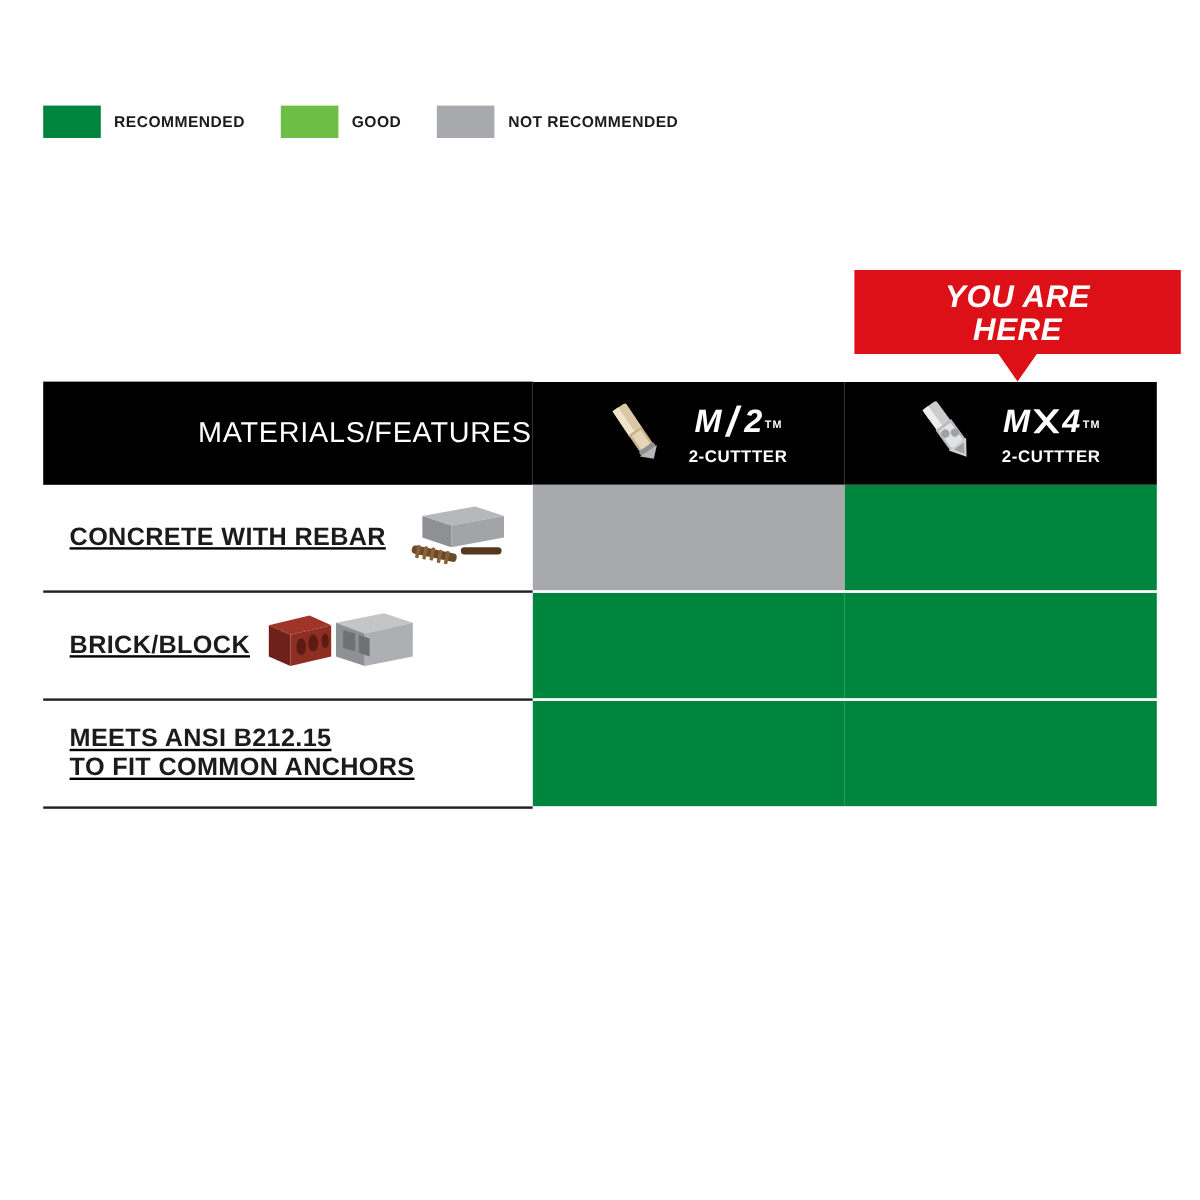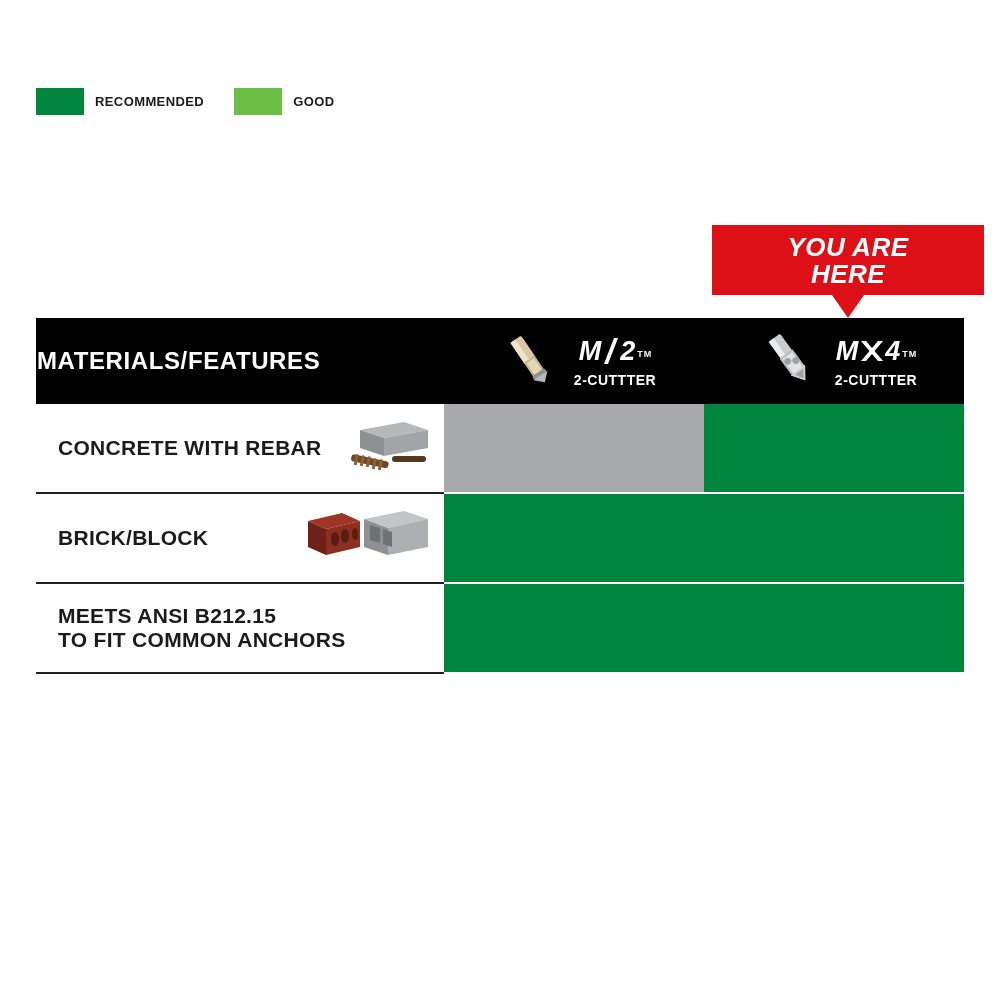--- a/index.html
+++ b/index.html
@@ -89,23 +89,23 @@
   .table col.c2 { width: 260px; }
   .table col.c3 { width: 260px; }
 
   .hdr {
     background: #000000;
     height: 86px;
   }
   .hdr-materials {
     color: #ffffff;
     font-size: 24px;
-    font-weight: bold;
+    font-weight: normal;
     letter-spacing: 0.6px;
-    text-align: left;
+    text-align: right;
     vertical-align: middle;
     margin-top: 16px;
   }
   .hdr-prod {
     vertical-align: middle;
     padding: 0;
     position: relative;
   }
   .prod-wrap {
     display: flex;
@@ -149,22 +149,22 @@
 
   .row { height: 88px; }
   .cell-mat {
     border-bottom: 2px solid #231f20;
     vertical-align: middle;
     padding: 0 12px 0 22px;
   }
   .mat-inner {
     display: flex;
     align-items: center;
-    justify-content: space-between;
     height: 68px;
+    text-decoration: underline;
   }
   .mat-label {
     font-size: 21px;
     font-weight: bold;
     color: #1b1b1b;
     letter-spacing: 0.3px;
     line-height: 1.12;
     text-transform: uppercase;
   }
   .cell-rate {
@@ -181,20 +181,24 @@
 <body>
 
 <div class="legend">
   <div class="legend-item">
     <span class="legend-swatch" style="background:#00853f"></span>
     <span class="legend-label">RECOMMENDED</span>
   </div>
   <div class="legend-item">
     <span class="legend-swatch" style="background:#6cbe45"></span>
     <span class="legend-label">GOOD</span>
+  </div>
+  <div class="legend-item">
+    <span class="legend-swatch" style="background:#a7a9ac"></span>
+    <span class="legend-label">NOT RECOMMENDED</span>
   </div>
 </div>
 
 <div class="callout">
   <span class="callout-line">YOU ARE</span>
   <span class="callout-line">HERE</span>
   <span class="callout-tail"></span>
 </div>
 
 <table class="table">

